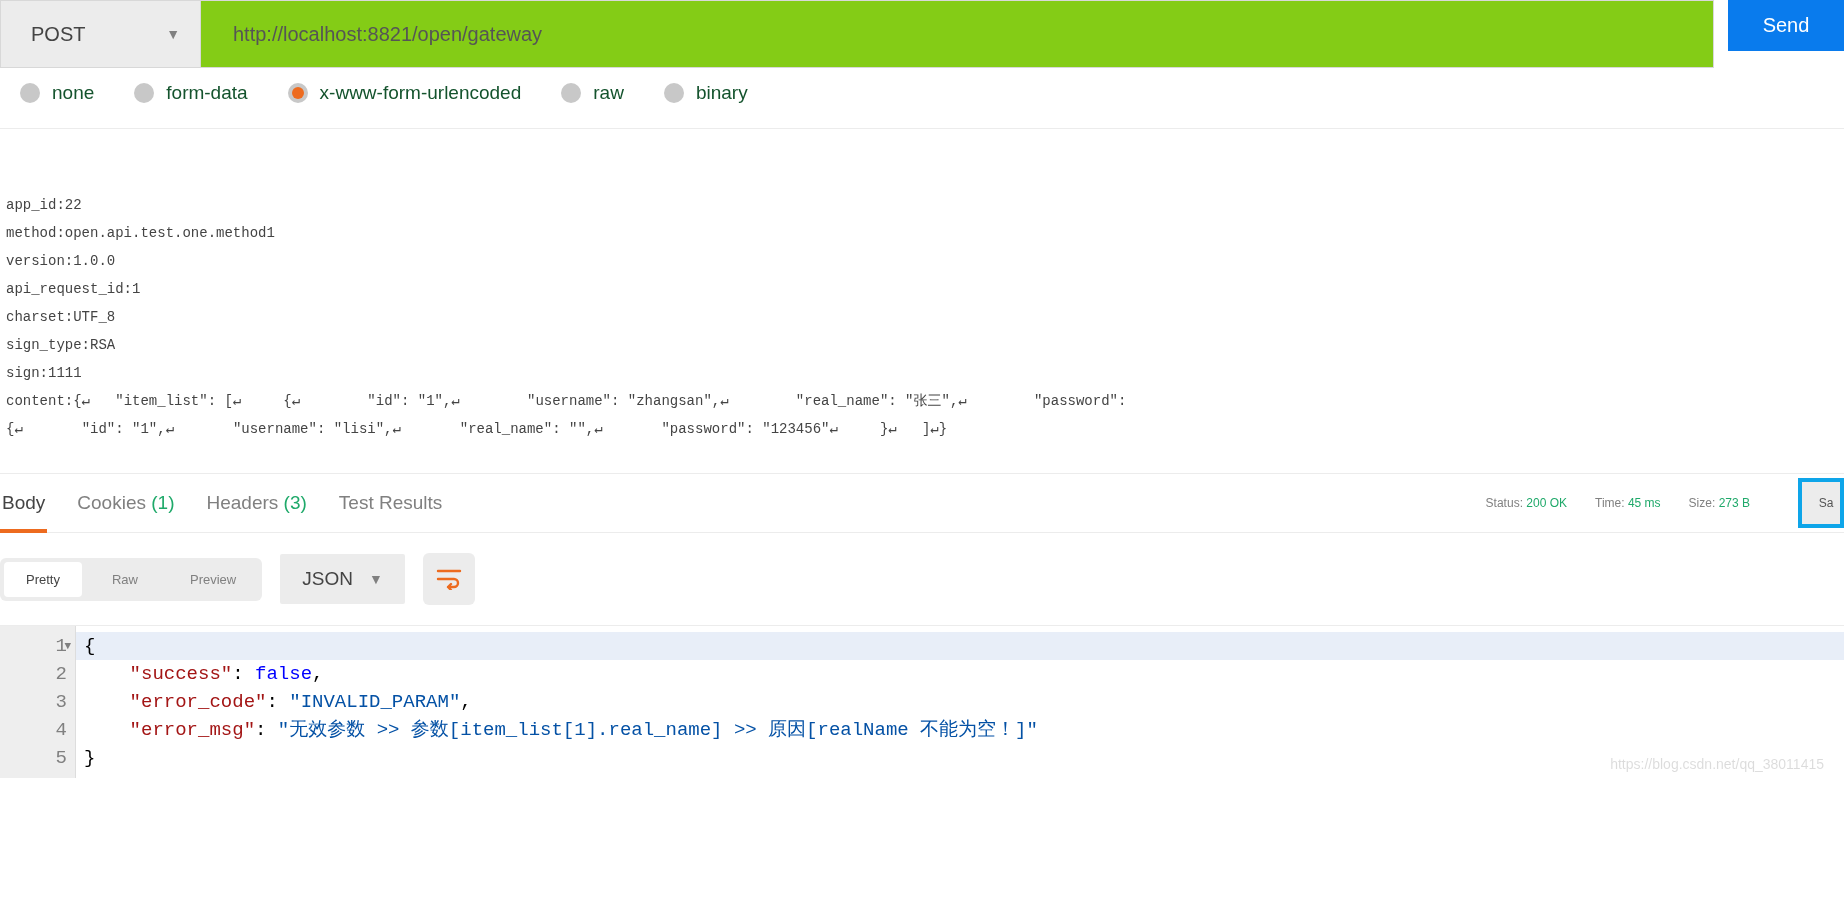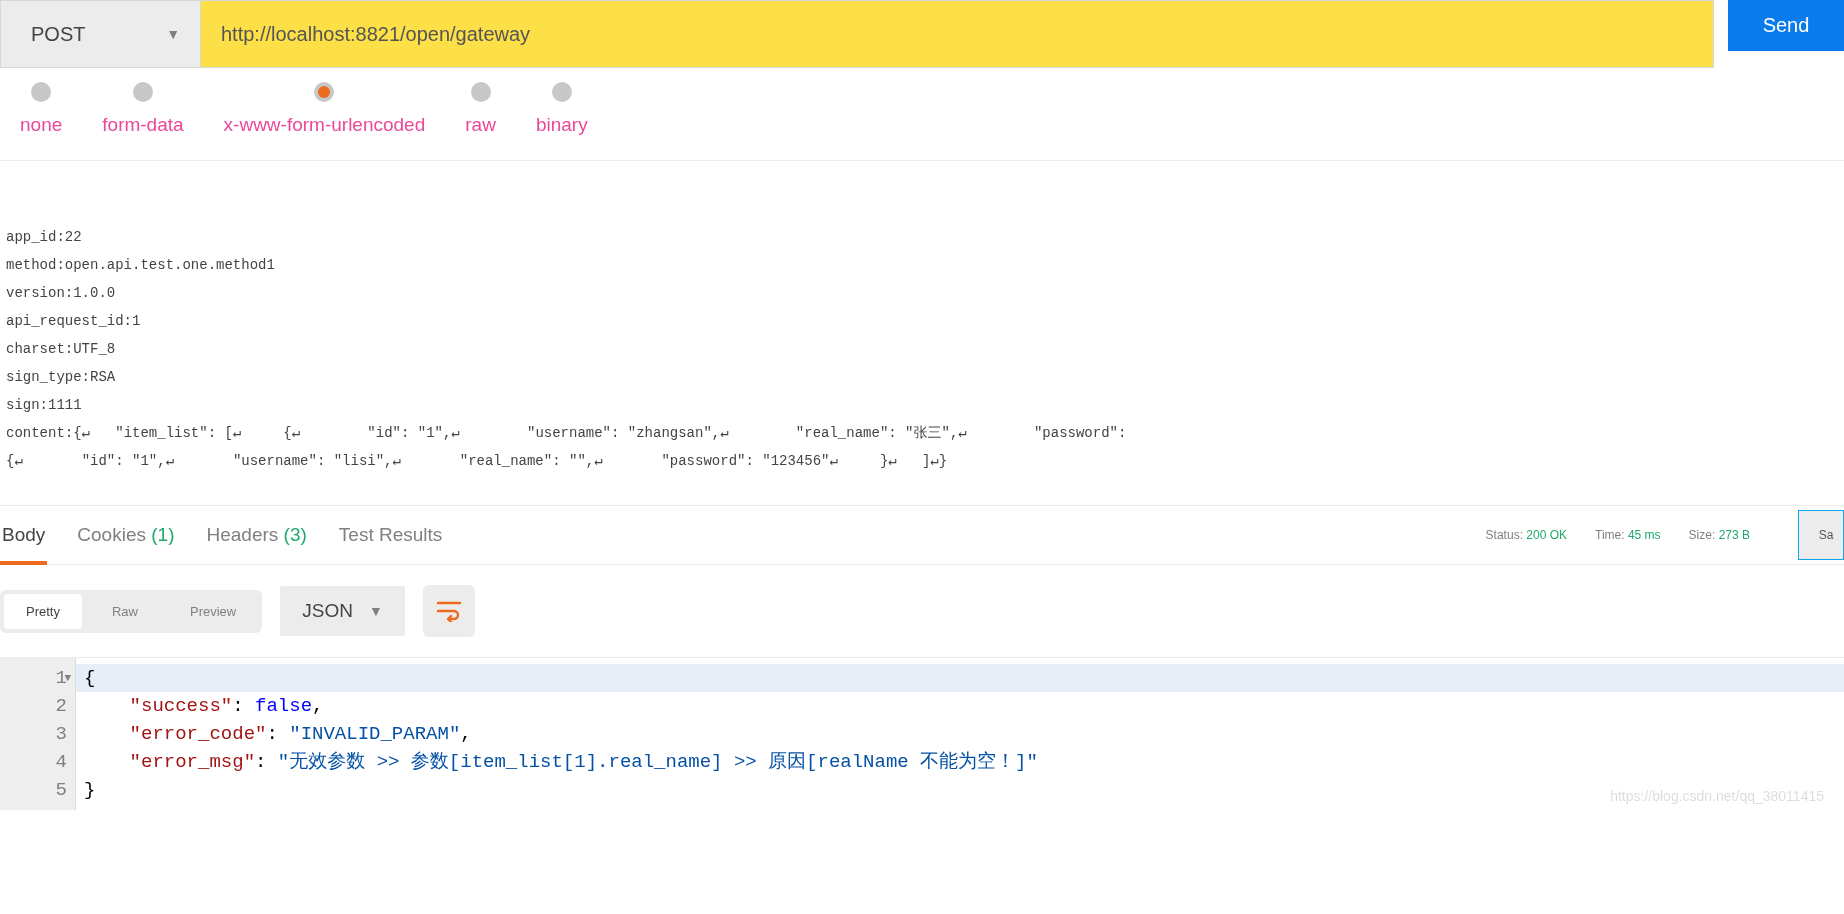--- a/index.html
+++ b/index.html
@@ -1,39 +1,39 @@
 <!DOCTYPE html>
 <html><head>
 <meta charset="utf-8">
 <style>
 * { box-sizing: border-box; margin: 0; padding: 0; }
 body { font-family: -apple-system, BlinkMacSystemFont, "Segoe UI", Helvetica, Arial, sans-serif; font-size: 16px; color: #333; background: #fff; width: 1844px; }
 
 .top-bar { display: flex; padding: 0; gap: 0; }
 .method-select { display: flex; align-items: center; justify-content: space-between; width: 200px; height: 68px; padding: 0 20px 0 30px; background: #ececec; border: 1px solid #d8d8d8; font-size: 20px; color: #444; border-right: none; }
 .method-select .chev { font-size: 14px; color: #808080; }
-.url-input { flex: 1; height: 68px; padding: 0 20px; background: #fde047; border: 1px solid #d8d8d8; font-size: 20px; color: #555; display: flex; align-items: center; }
+.url-input { flex: 1; height: 68px; padding: 0 32px; background: #84cc16; border: 1px solid #d8d8d8; font-size: 20px; color: #555; display: flex; align-items: center; }
 .send-btn { width: 116px; height: 51px; margin-left: 14px; background: #097bed; color: #fff; border: none; font-size: 20px; display: flex; align-items: center; justify-content: center; }
 
 .radio-row { display: flex; align-items: center; gap: 40px; padding: 14px 20px 24px; border-bottom: 1px solid #ececec; }
-.radio-item { display: flex; align-items: center; gap: 12px; font-size: 19px; color: #ec4899; flex-direction: column; }
+.radio-item { display: flex; align-items: center; gap: 12px; font-size: 19px; color: #14532d; }
 .radio { width: 20px; height: 20px; border-radius: 50%; background: #c8c8c8; position: relative; }
 .radio.on::after { content: ""; position: absolute; inset: 4px; border-radius: 50%; background: #ed6b1f; }
 
 .body-text { padding: 18px 6px 30px; font-family: "SFMono-Regular", Consolas, "Liberation Mono", Menlo, monospace; font-size: 14px; line-height: 28px; color: #444; white-space: pre-wrap; background: #fff; border-bottom: 1px solid #ececec; margin-top: 44px; }
 
 .response-bar { display: flex; align-items: center; justify-content: space-between; border-bottom: 1px solid #ececec; padding-right: 0; }
 .resp-tabs { display: flex; gap: 28px; padding: 0 0 0 0; }
 .resp-tab { padding: 18px 2px; font-size: 19px; color: #808080; position: relative; }
 .resp-tab.active { color: #444; }
 .resp-tab.active::after { content: ""; position: absolute; left: 0; right: 0; bottom: -1px; height: 4px; background: #ed6b1f; }
 .resp-tab .count { color: #1fa96a; }
 .resp-meta { display: flex; align-items: center; gap: 28px; font-size: 12px; color: #808080; margin-left: 24px; }
 .resp-meta .val { color: #1fa96a; }
-.save-panel { width: 46px; height: 50px; background: #ececec; border: 1px solid #0ea5e9; display: flex; align-items: center; justify-content: center; color: #555; margin-left: 20px; overflow: hidden; padding-left: 10px; }
+.save-panel { width: 46px; height: 50px; background: #ececec; border: 4px solid #0ea5e9; display: flex; align-items: center; justify-content: center; color: #555; margin-left: 20px; overflow: hidden; padding-left: 10px; }
 
 .view-bar { display: flex; align-items: center; padding: 20px 0 20px 0; gap: 18px; }
 .seg-group { display: flex; background: #ececec; border-radius: 6px; overflow: hidden; }
 .seg { padding: 14px 26px; font-size: 13px; color: #808080; }
 .seg.active { background: #fff; color: #444; margin: 4px; border-radius: 4px; padding: 10px 22px; }
 .format-select { display: flex; align-items: center; gap: 16px; padding: 14px 22px; background: #ececec; border-radius: 2px; color: #444; font-size: 19px; }
 .format-select .chev { font-size: 14px; color: #808080; }
 .wrap-btn { width: 52px; height: 52px; background: #ececec; border-radius: 6px; display: flex; align-items: center; justify-content: center; }
 
 .code-view { display: flex; font-family: "SFMono-Regular", Consolas, "Liberation Mono", Menlo, monospace; font-size: 19px; line-height: 28px; border-top: 1px solid #ececec; }

